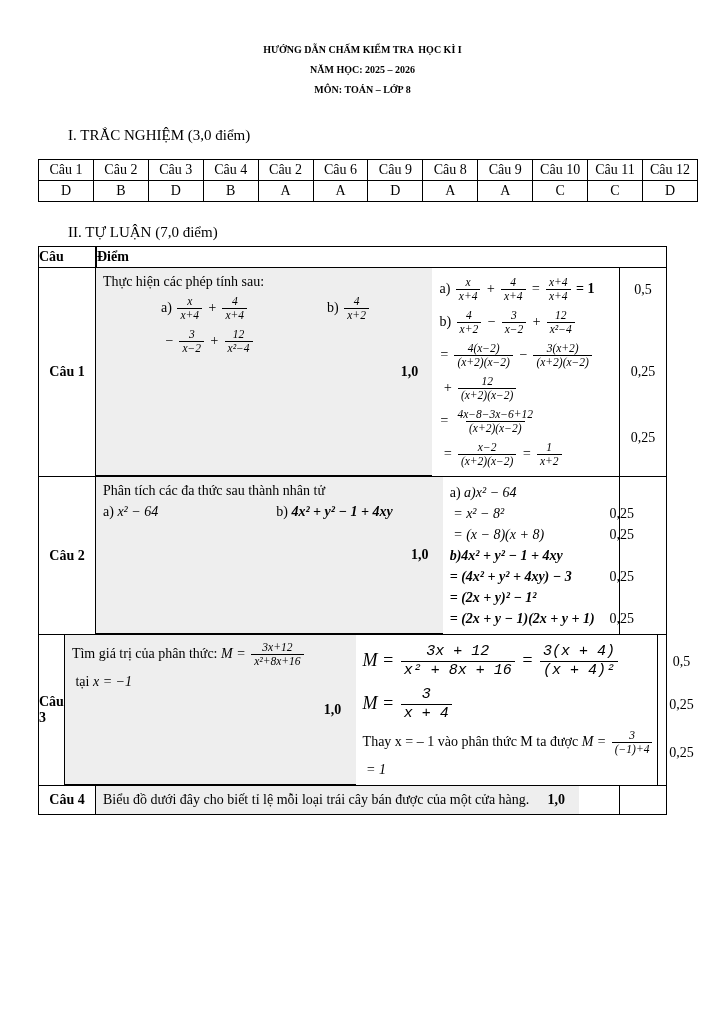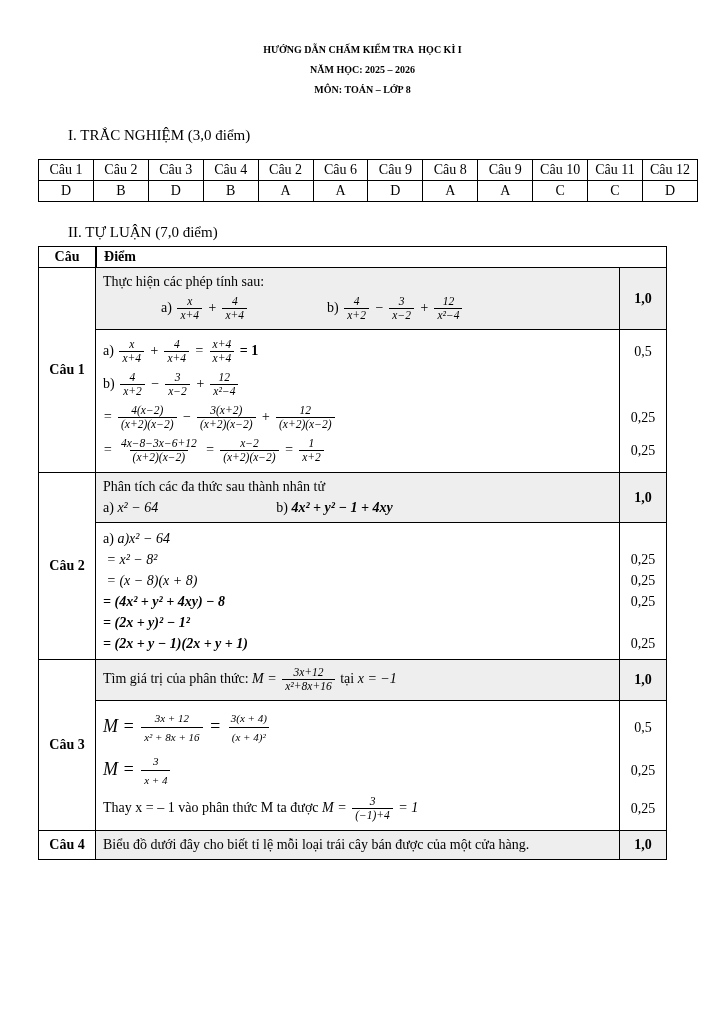--- a/index.html
+++ b/index.html
@@ -46,36 +46,35 @@
 
   .main-table {
     width: 629px;
     border: 1px solid #000;
     margin-top: 5px;
   }
   .mt-head {
     display: flex;
     border-bottom: 1px solid #000;
     font-weight: bold;
-    text-align: center;
     line-height: 20px;
   }
   .h-cau { width: 57px; border-right: 1px solid #000; }
   .h-nd { flex: 1; }
   .h-diem { width: 47px; border-left: 1px solid #000; }
 
   .qrow { display: flex; border-bottom: 1px solid #000; }
   .qrow:last-child { border-bottom: none; }
   .qlabel {
     width: 57px;
     border-right: 1px solid #000;
     display: flex; align-items: center; justify-content: center;
     font-weight: bold;
   }
-  .qbody { flex: 1; display: flex; flex-direction: column; position: relative; }
+  .qbody { flex: 1; display: flex; flex-direction: row; position: relative; }
   .qbody::after {
     content: '';
     position: absolute; top: 0; bottom: 0; right: 46px; width: 1px;
     background: #000;
   }
   .prob { display: flex; background: #eeeeee; }
   .prob.with-sol { border-bottom: 1px solid #000; }
   .prob-content { flex: 1; padding: 3px 4px 4px 7px; }
   .prob-pts {
     width: 46px;
@@ -100,21 +99,21 @@
     display: inline-flex; flex-direction: column; align-items: center;
     vertical-align: middle;
     font-style: italic;
     font-size: 11.5px; line-height: 13px;
     margin: 3px 2px;
   }
   .fnum { padding: 0 3px; }
   .fden { border-top: 1px solid #000; padding: 0 3px; }
   .mgap { display: inline-block; }
   .line.big { font-size: 18px; line-height: 24px; }
-  .line.big .frac { font-size: 11px; line-height: 18px; }
+  .line.big .frac { font-size: 15px; line-height: 18px; font-family: Liberation Mono, monospace; }
 </style>
 </head>
 <body>
 
 <div class="doc">
   <div class="title-block">
     <div>HƯỚNG DẪN CHẤM KIỂM TRA  HỌC KÌ I</div>
     <div>NĂM HỌC: 2025 – 2026</div>
     <div>MÔN: TOÁN – LỚP 8</div>
   </div>
@@ -224,21 +223,27 @@
                 <div class="sline-pt">0,25</div>
               </div>
               <div class="sline">
                 <div class="sline-content">
                   <div class="line"><span class="tk-i"> = (x − 8)(x + 8)</span></div>
                 </div>
                 <div class="sline-pt">0,25</div>
               </div>
               <div class="sline">
                 <div class="sline-content">
-                  <div class="line"><span class="tk-bi">= (4x² + y² + 4xy) − 8</span></div>
+                  <div class="line"><span class="tk-bi">b)4x² + y² − 1 + 4xy</span></div>
+                </div>
+                <div class="sline-pt"></div>
+              </div>
+              <div class="sline">
+                <div class="sline-content">
+                  <div class="line"><span class="tk-bi">= (4x² + y² + 4xy) − 3</span></div>
                 </div>
                 <div class="sline-pt">0,25</div>
               </div>
               <div class="sline">
                 <div class="sline-content">
                   <div class="line"><span class="tk-bi">= (2x + y)² − 1²</span></div>
                 </div>
                 <div class="sline-pt"></div>
               </div>
               <div class="sline">

